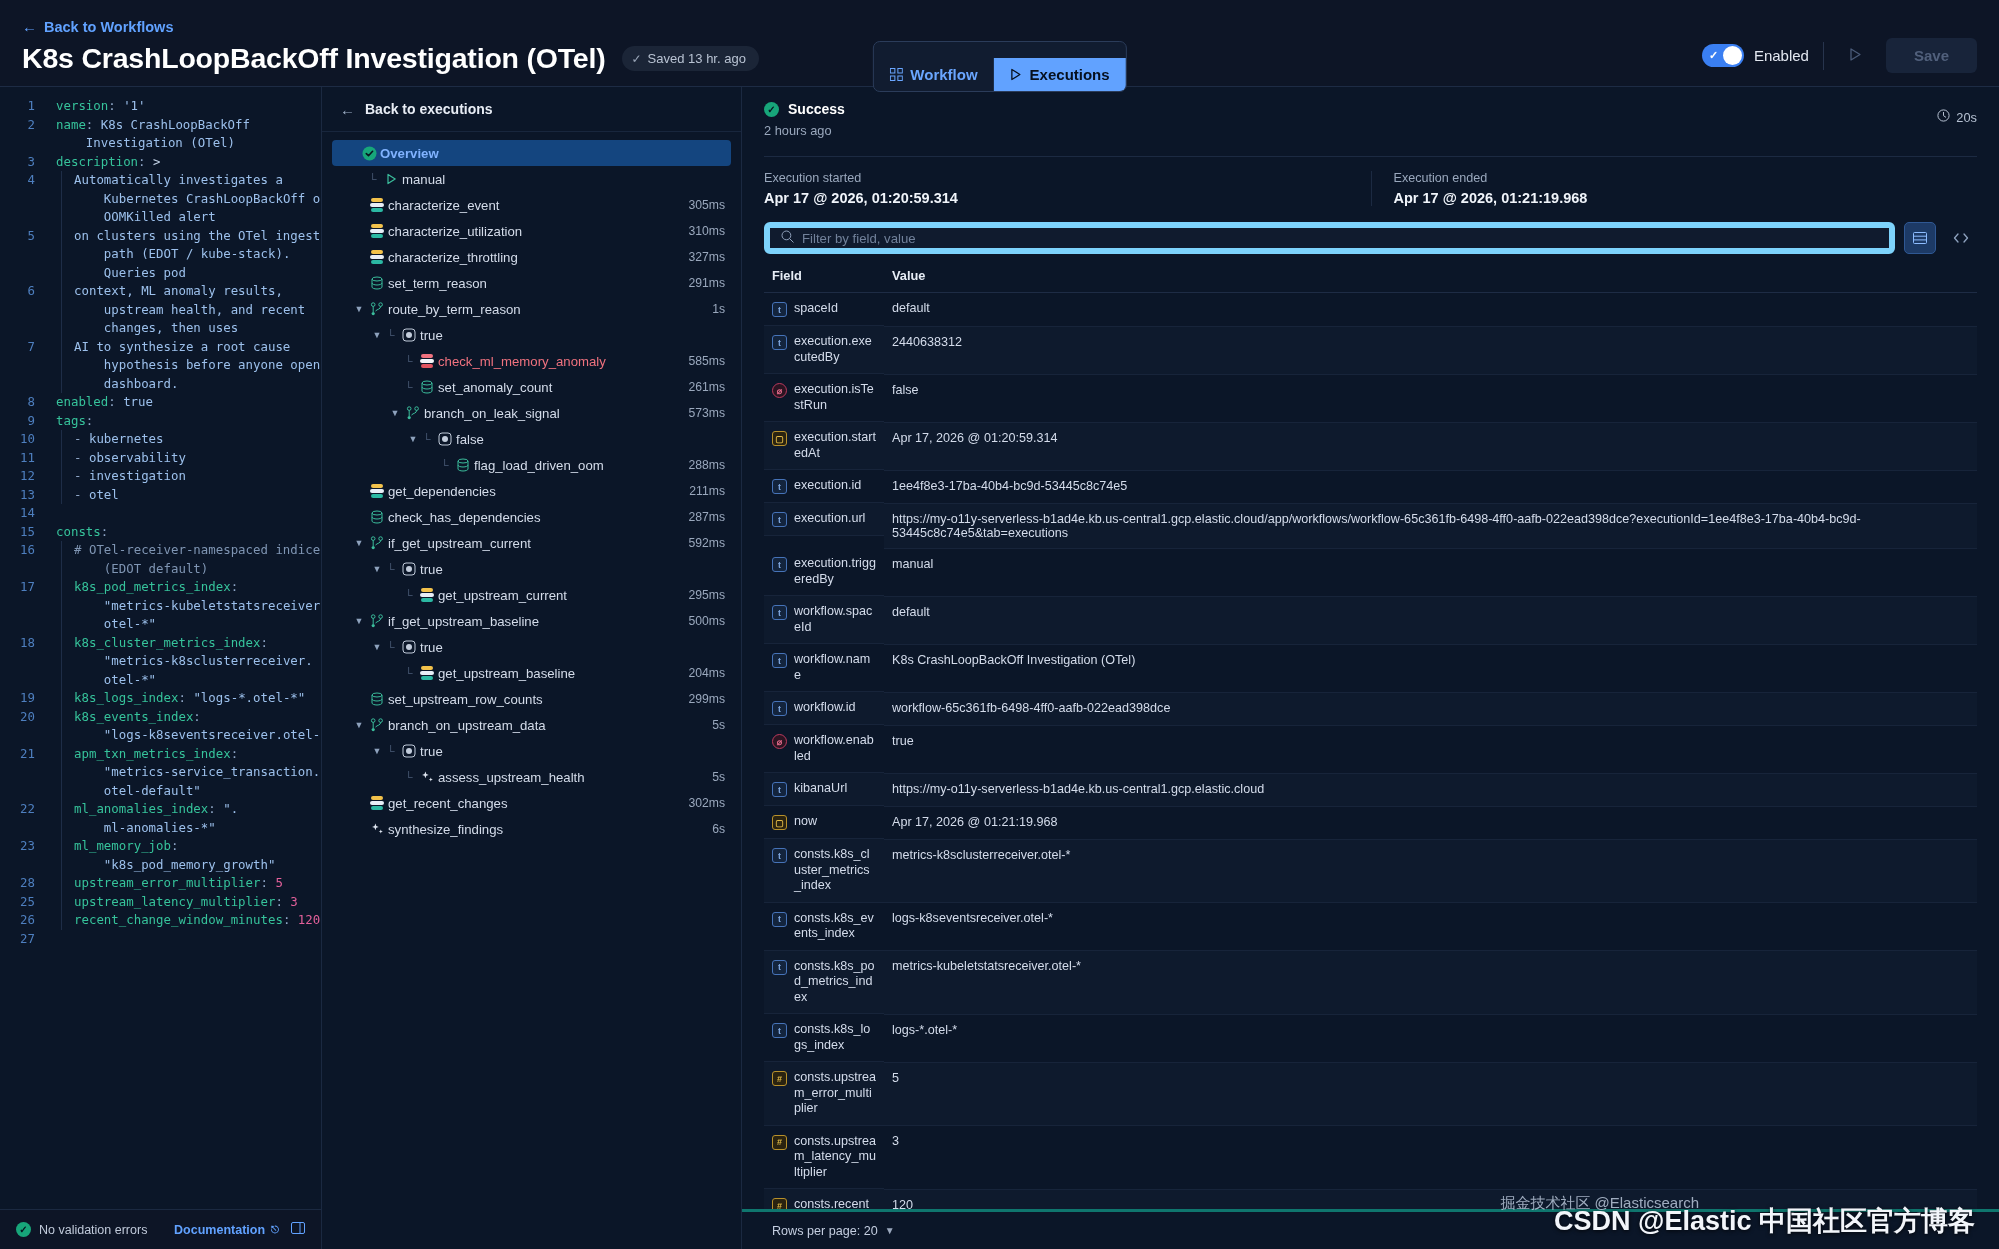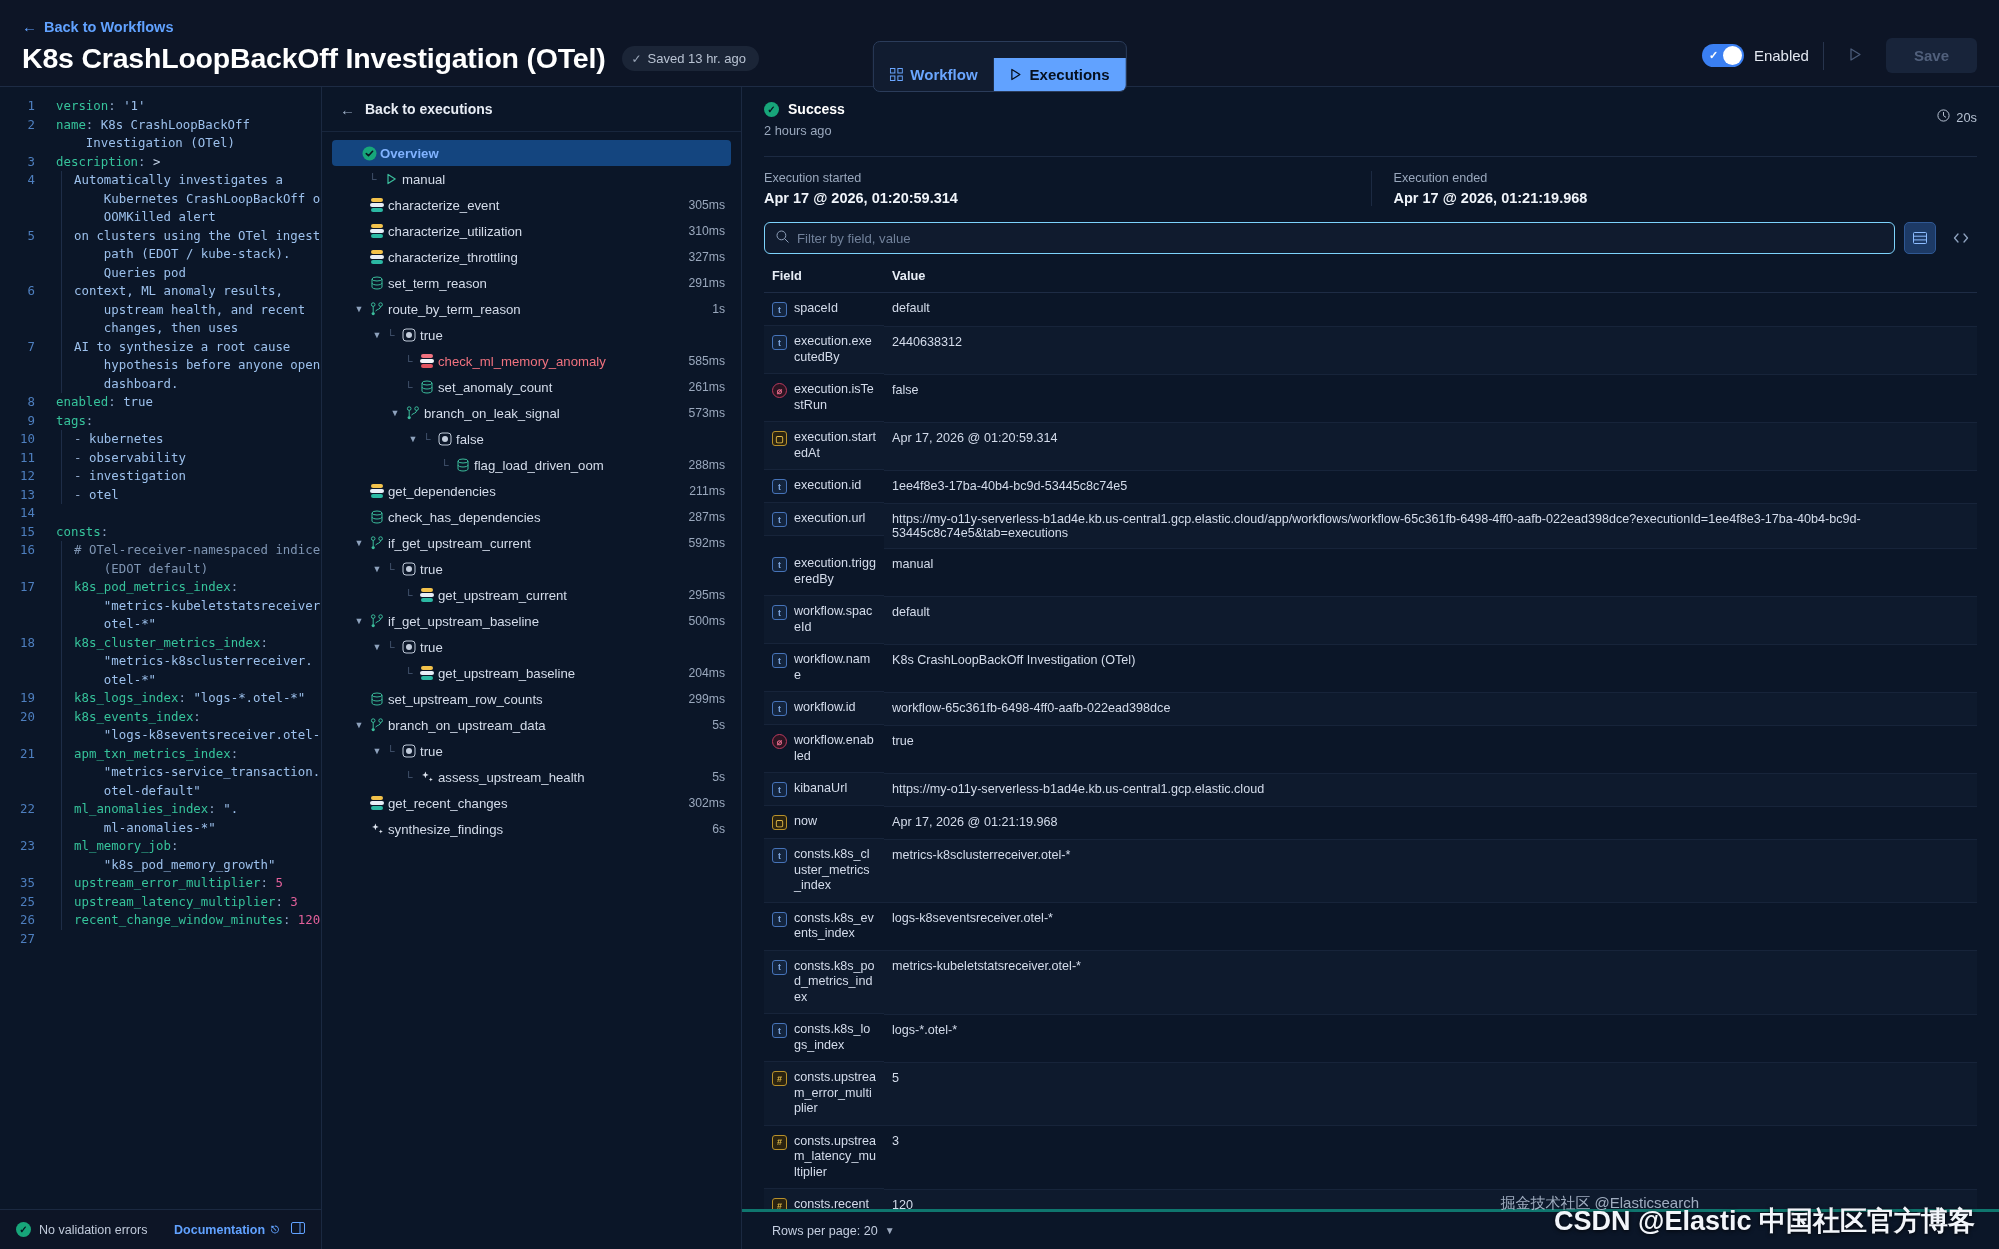--- a/index.html
+++ b/index.html
@@ -198,21 +198,21 @@
     padding-top: 14px;
   }
   .exec-cell { flex: 1 1 50%; padding-right: 20px; position: relative; }
   .exec-cell + .exec-cell { border-left: 1px solid #1c2a42; padding-left: 22px; }
   .exec-k { font-size: 12.6px; color: #9aa8bd; }
   .exec-v { font-size: 14.5px; font-weight: 700; color: #f0f4fa; margin-top: 5px; }
 
   .filter-row { display: flex; align-items: center; gap: 9px; padding: 16px 22px 0 22px; }
   .filter-input {
     flex: 1 1 auto; height: 32px; background: #101b2e;
-    border: 1px solid #7dd3fc; border-radius: 6px;
+    border: 6px solid #7dd3fc; border-radius: 6px;
     display: flex; align-items: center; gap: 8px; padding: 0 11px;
   }
   .filter-input input {
     flex: 1 1 auto; background: transparent; border: none; outline: none;
     color: #cdd7e6; font-size: 13.2px; font-family: "Liberation Sans", sans-serif;
   }
   .filter-input input::placeholder { color: #71819a; }
   .mini-btn {
     width: 32px; height: 32px; border-radius: 5px;
     display: flex; align-items: center; justify-content: center;
@@ -363,21 +363,21 @@
           <div class="cline"><div class="gut">19</div><div class="ctext ind"><span class="k">k8s_logs_index</span><span class="p">:</span> <span class="s">"logs-*.otel-*"</span></div></div>
           <div class="cline"><div class="gut">20</div><div class="ctext ind"><span class="k">k8s_events_index</span><span class="p">:</span></div></div>
           <div class="cline"><div class="gut"></div><div class="ctext ind">    <span class="s">"logs-k8seventsreceiver.otel-*"</span></div></div>
           <div class="cline"><div class="gut">21</div><div class="ctext ind"><span class="k">apm_txn_metrics_index</span><span class="p">:</span></div></div>
           <div class="cline"><div class="gut"></div><div class="ctext ind">    <span class="s">"metrics-service_transaction.1m.</span></div></div>
           <div class="cline"><div class="gut"></div><div class="ctext ind">    <span class="s">otel-default"</span></div></div>
           <div class="cline"><div class="gut">22</div><div class="ctext ind"><span class="k">ml_anomalies_index</span><span class="p">:</span> <span class="s">".</span></div></div>
           <div class="cline"><div class="gut"></div><div class="ctext ind">    <span class="s">ml-anomalies-*"</span></div></div>
           <div class="cline"><div class="gut">23</div><div class="ctext ind"><span class="k">ml_memory_job</span><span class="p">:</span></div></div>
           <div class="cline"><div class="gut"></div><div class="ctext ind">    <span class="s">"k8s_pod_memory_growth"</span></div></div>
-          <div class="cline"><div class="gut">35</div><div class="ctext ind"><span class="k">upstream_error_multiplier</span><span class="p">:</span> <span class="n">5</span></div></div>
+          <div class="cline"><div class="gut">28</div><div class="ctext ind"><span class="k">upstream_error_multiplier</span><span class="p">:</span> <span class="n">5</span></div></div>
           <div class="cline"><div class="gut">25</div><div class="ctext ind"><span class="k">upstream_latency_multiplier</span><span class="p">:</span> <span class="n">3</span></div></div>
           <div class="cline"><div class="gut">26</div><div class="ctext ind"><span class="k">recent_change_window_minutes</span><span class="p">:</span> <span class="n">120</span></div></div>
           <div class="cline"><div class="gut">27</div><div class="ctext"></div></div>
         </div>
       <div class="editor-status">
         <span class="ok-dot">✓</span>
         <span class="status-text">No validation errors</span>
         <span class="doc-link">
           <span>Documentation</span>
           <span class="doc-ext">⎋</span>

